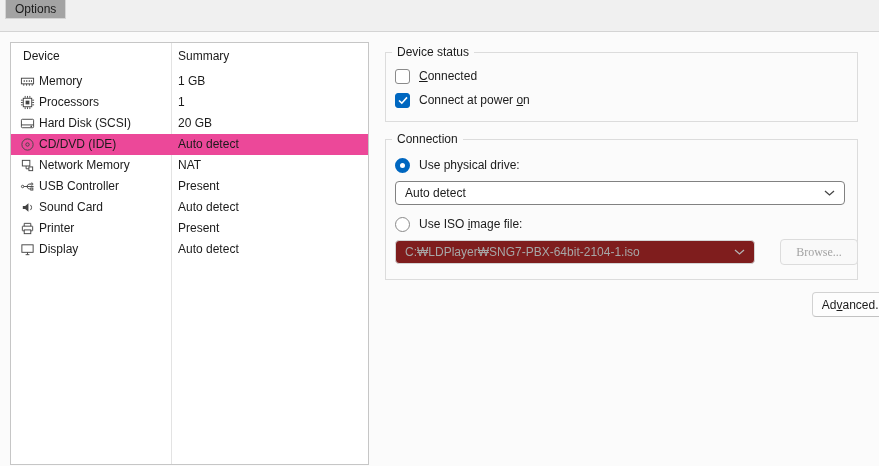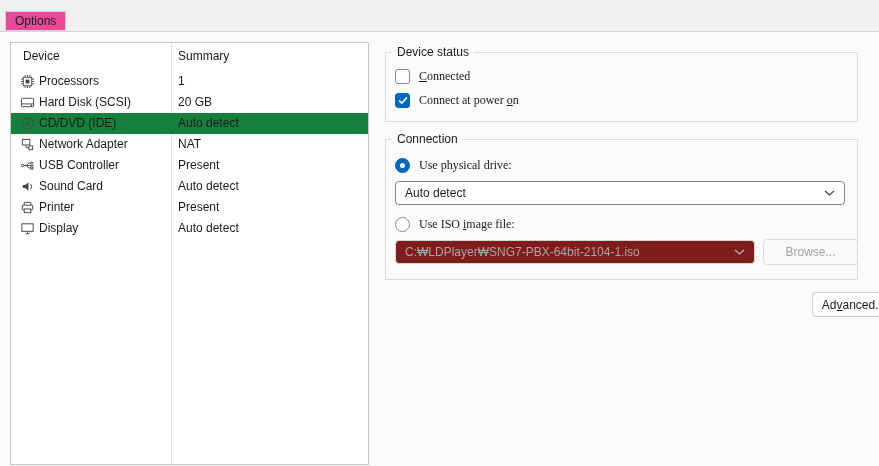--- a/index.html
+++ b/index.html
@@ -10,50 +10,50 @@
     font-size:12px; color:#1b1b1b;
   }
   .content { position:absolute; left:0; top:31px; right:0; bottom:0;
     background:#fbfbfb; border-top:1px solid #d4d4d4; }
 
   
   .tabbar { position:absolute; left:5px; top:8px; height:24px; display:flex; align-items:flex-end; z-index:3; }
   .tab { cursor:default; }
   .tab.active { height:24px; line-height:23px; padding:0 9px; background:#fbfbfb;
     border:1px solid #d4d4d4; border-bottom:none; font-weight:bold; }
-  .tab.inactive { height:20px; line-height:19px; padding:0 9px; background:#ec4899;
-    border:1px solid #d4d4d4; margin-bottom:1px; }
+  .tab.inactive { height:20px; line-height:19px; padding:0 9px; background:#a3a3a3;
+    border:1px solid #d4d4d4; margin-bottom:13px; }
 
   
   .device-panel { position:absolute; left:10px; top:42px; width:359px; height:423px;
     background:#ffffff; border:1px solid #c6c6c6; }
   .colsep { position:absolute; left:160px; top:0; bottom:0; width:1px; background:#e3e3e3; }
   .list-header { position:absolute; top:0; left:0; right:12px; height:26px; line-height:26px; }
   .list-header .h-dev { position:absolute; left:12px; }
   .list-header .h-sum { position:absolute; left:167px; }
   .rows { position:absolute; top:28px; left:0; right:0; }
   .row { position:relative; height:21px; }
-  .row.selected { background:#15803d; }
+  .row.selected { background:#ec4899; }
   .row .icon { position:absolute; left:9px; top:3px; width:15px; height:15px; }
   .row .dev { position:absolute; left:28px; top:0; line-height:21px; }
   .row .sum { position:absolute; left:167px; top:0; line-height:21px; }
 
   
   .group { position:absolute; border:1px solid #dcdcdc; }
   .legend { position:absolute; background:#fbfbfb; padding:0 5px; z-index:2; line-height:14px; }
 
   
   .checkbox { position:absolute; width:15px; height:15px; border:1px solid #8a8a8a;
     border-radius:3px; background:#fff; }
   .checkbox.checked { background:#0067c0; border-color:#0067c0;
     display:flex; align-items:center; justify-content:center; }
   .radio { position:absolute; width:15px; height:15px; border-radius:50%; background:#fff; }
   .radio.selected { border:5px solid #0067c0; }
   .radio.unselected { border:1px solid #8a8a8a; }
-  .ctl-label { position:absolute; line-height:15px; white-space:nowrap;font-family:Liberation Serif, serif; }
+  .ctl-label { position:absolute; line-height:15px; white-space:nowrap; }
   .mn { text-decoration:underline; }
 
   .combo { position:absolute; height:24px; border:1px solid #818181; border-radius:4px;
     background:#fff; display:flex; align-items:center; justify-content:space-between;
     padding:0 9px; }
   .combo .chev { color:#454545; display:flex; align-items:center; }
   .combo.disabled { border-color:#d4d4d4; background:#7f1d1d; color:#a6a6a6; }
   .combo.disabled .chev { color:#b4b4b4; }
 
   .btn { position:absolute; border:1px solid #d2d2d2; border-radius:4px; background:#fdfdfd;
@@ -75,20 +75,30 @@
   <div class="content"></div>
 
   <div class="device-panel">
     <div class="colsep"></div>
     <div class="list-header">
       <span class="h-dev">Device</span>
       <span class="h-sum">Summary</span>
     </div>
     <div class="rows">
 
+      <div class="row">
+        <span class="icon">
+          <svg width="15" height="15" viewBox="0 0 16 16" fill="none" stroke="#444" stroke-width="1">
+            <rect x="1.5" y="4.5" width="13" height="6"></rect>
+            <path d="M4 10.5v2M7 10.5v2M10 10.5v2M13 10.5v2M4.5 6.5v2M7.2 6.5v2M9.9 6.5v2M12.2 6.5v2"></path>
+          </svg>
+          </span>
+        <span class="dev">Memory</span>
+        <span class="sum">1 GB</span>
+      </div>
 
       <div class="row">
         <span class="icon">
           <svg width="15" height="15" viewBox="0 0 16 16" fill="none" stroke="#444" stroke-width="1">
             <rect x="3.5" y="3.5" width="9" height="9"></rect>
             <rect x="6" y="6" width="4" height="4" fill="#444" stroke="none"></rect>
             <path d="M5.5 1v2M8 1v2M10.5 1v2M5.5 13v2M8 13v2M10.5 13v2M1 5.5h2M1 8h2M1 10.5h2M13 5.5h2M13 8h2M13 10.5h2"></path>
           </svg>
           </span>
         <span class="dev">Processors</span>
@@ -119,21 +129,21 @@
       </div>
 
       <div class="row">
         <span class="icon">
           <svg width="15" height="15" viewBox="0 0 16 16" fill="none" stroke="#444" stroke-width="1">
             <rect x="2.5" y="2.5" width="8" height="6"></rect>
             <path d="M6.5 8.5v3h3"></path>
             <rect x="9.5" y="9.5" width="4" height="4"></rect>
           </svg>
           </span>
-        <span class="dev">Network Adapter</span>
+        <span class="dev">Network Memory</span>
         <span class="sum">NAT</span>
       </div>
 
       <div class="row">
         <span class="icon">
           <svg width="15" height="15" viewBox="0 0 16 16" fill="none" stroke="#444" stroke-width="1">
             <circle cx="2.8" cy="8" r="1.3"></circle>
             <path d="M4.1 8h10.4M7 8l2.2-2.6h2.2M7 8l2.2 2.6h2.2"></path>
             <circle cx="12.6" cy="5.4" r="1.1"></circle>
             <rect x="11.5" y="9.6" width="2.2" height="2.2"></rect>
@@ -213,21 +223,21 @@
 
   <div class="combo disabled" style="left:395px; top:240px; width:360px;">
     <span>C:₩LDPlayer₩SNG7-PBX-64bit-2104-1.iso</span>
     <span class="chev">
       <svg width="11" height="6" viewBox="0 0 11 6">
         <polyline points="1,1 5.5,5 10,1" fill="none" stroke="currentColor" stroke-width="1.3"></polyline>
       </svg>
     </span>
   </div>
 
-  <div class="btn disabled" style="left:763px; top:239px; width:95px; height:26px;">Browse...</div>
+  <div class="btn disabled" style="left:780px; top:239px; width:78px; height:26px;font-family:Liberation Serif, serif;">Browse...</div>
 
   <div class="btn enabled" style="left:775px; top:292px; width:83px; height:25px;">
       <span>Ad</span>
       <span class="mn">v</span>
       <span>anced...</span>
     </div>
 
 </div>
 
 </body></html>

